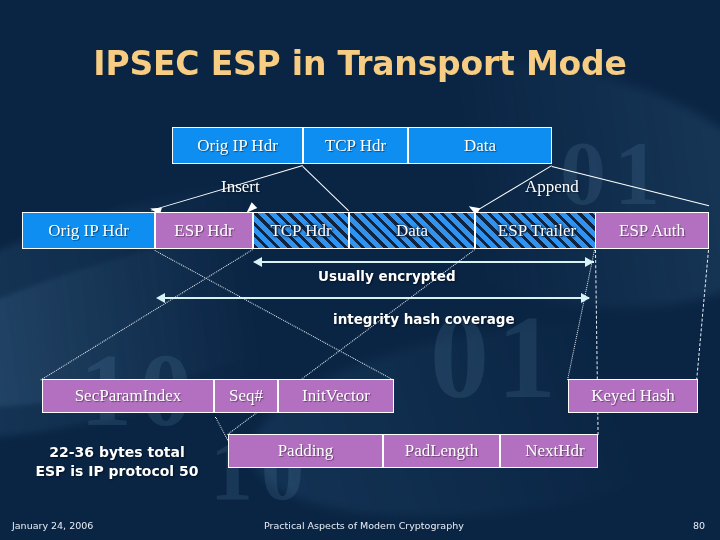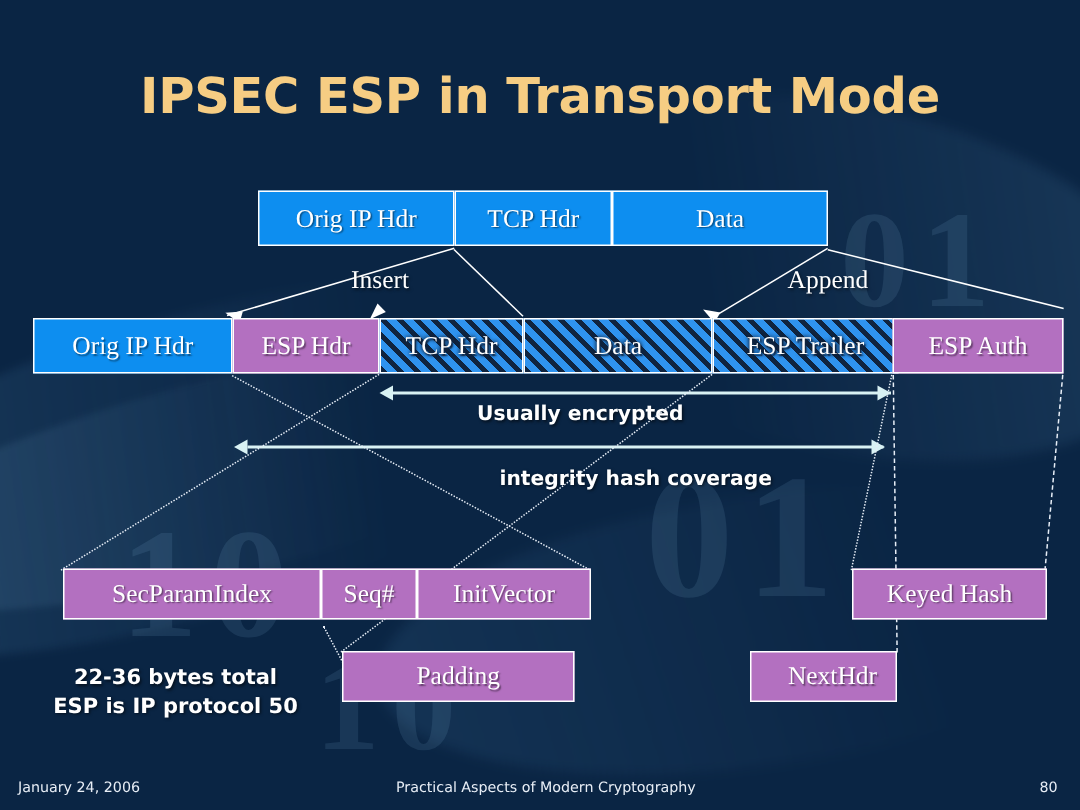--- a/index.html
+++ b/index.html
@@ -126,21 +126,21 @@
     <span>TCP Hdr</span>
   </div>
   <div class="cell blue" style="left:408px;top:127px;width:144px;height:37px;">
     <span>Data</span>
   </div>
 
   <div class="aline" style="left:303px;top:166px;width:158px;transform:rotate(163.5deg);"></div>
   <div class="ahead" style="left:150px;top:206px;border-top:4px solid transparent;border-bottom:4px solid transparent;border-right:11px solid #fff;transform:rotate(16deg);"></div>
   <div class="aline" style="left:303px;top:166px;width:64px;transform:rotate(44deg);"></div>
   <div class="ahead" style="left:245px;top:205px;border-top:4px solid transparent;border-bottom:4px solid transparent;border-right:11px solid #fff;transform:rotate(-44deg);"></div>
-  <div class="lbl" style="left:234px;top:177px;">Insert</div>
+  <div class="lbl" style="left:221px;top:177px;">Insert</div>
 
   <div class="aline" style="left:552px;top:166px;width:91px;transform:rotate(149deg);"></div>
   <div class="ahead" style="left:468px;top:205px;border-top:4px solid transparent;border-bottom:4px solid transparent;border-right:11px solid #fff;transform:rotate(30deg);"></div>
   <div class="aline" style="left:552px;top:166px;width:162px;transform:rotate(14deg);"></div>
   <div class="lbl" style="left:525px;top:177px;">Append</div>
 
   <div class="cell blue" style="left:22px;top:212px;width:133px;height:37px;">
     <span>Orig IP Hdr</span>
   </div>
   <div class="cell purple" style="left:155px;top:212px;width:98px;height:37px;">
@@ -193,20 +193,23 @@
     <span>Seq#</span>
   </div>
 
   <div class="cell purple" style="left:568px;top:379px;width:130px;height:34px;">
     <span>Keyed Hash</span>
   </div>
 
   <div class="cell purple" style="left:228px;top:434px;width:155px;height:34px;">
     <span>Padding</span>
   </div>
+  <div class="cell purple" style="left:383px;top:434px;width:117px;height:34px;">
+    <span>PadLength</span>
+  </div>
   <div class="cell purple" style="left:500px;top:434px;width:98px;height:34px;padding-left:12px;">
     <span>NextHdr</span>
   </div>
 
   <div class="note" style="left:22px;top:443px;width:190px;">22-36 bytes total</div>
   <div class="note" style="left:22px;top:462px;width:190px;">ESP is IP protocol 50</div>
 
   <div id="footer">
     <div class="foot" style="left:12px;top:14px;">January 24, 2006</div>
     <div class="foot" style="left:264px;top:14px;">Practical Aspects of Modern Cryptography</div>

